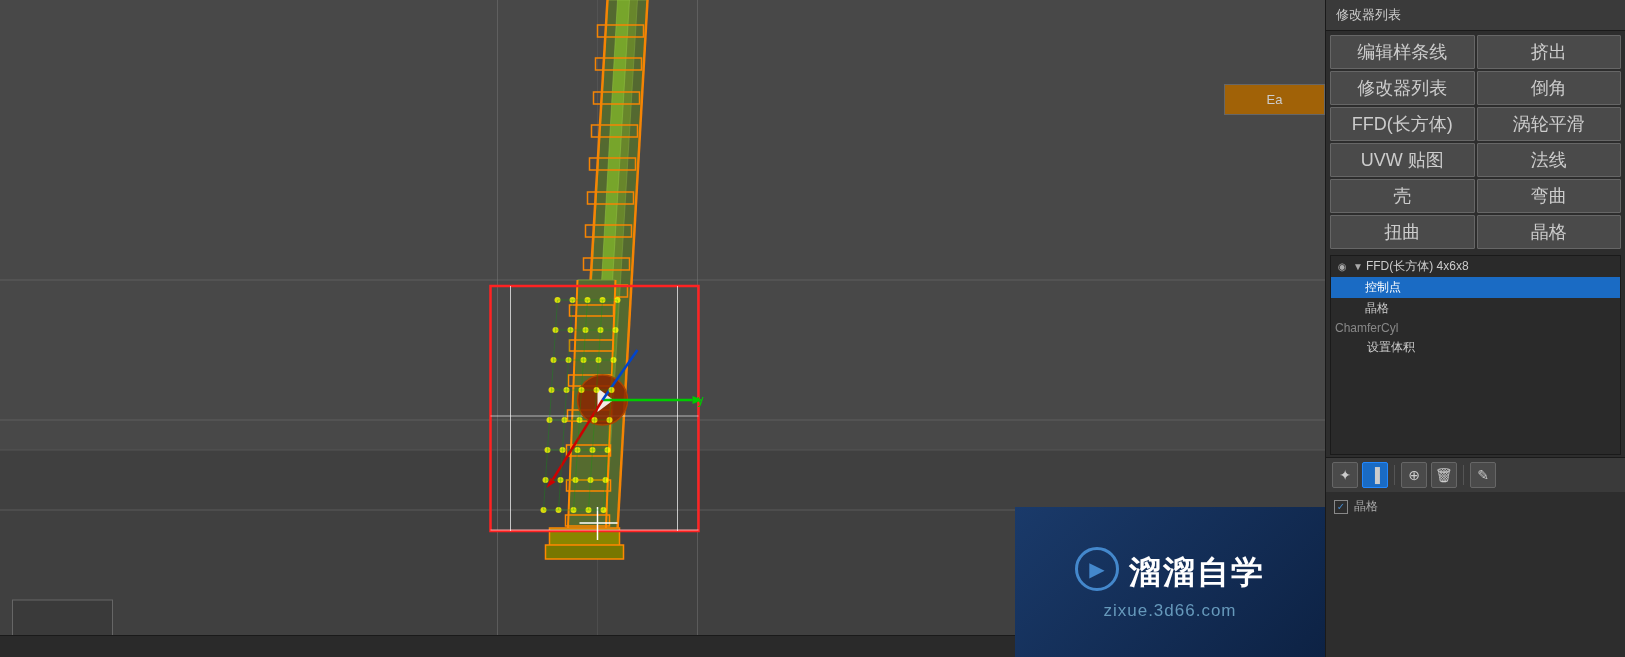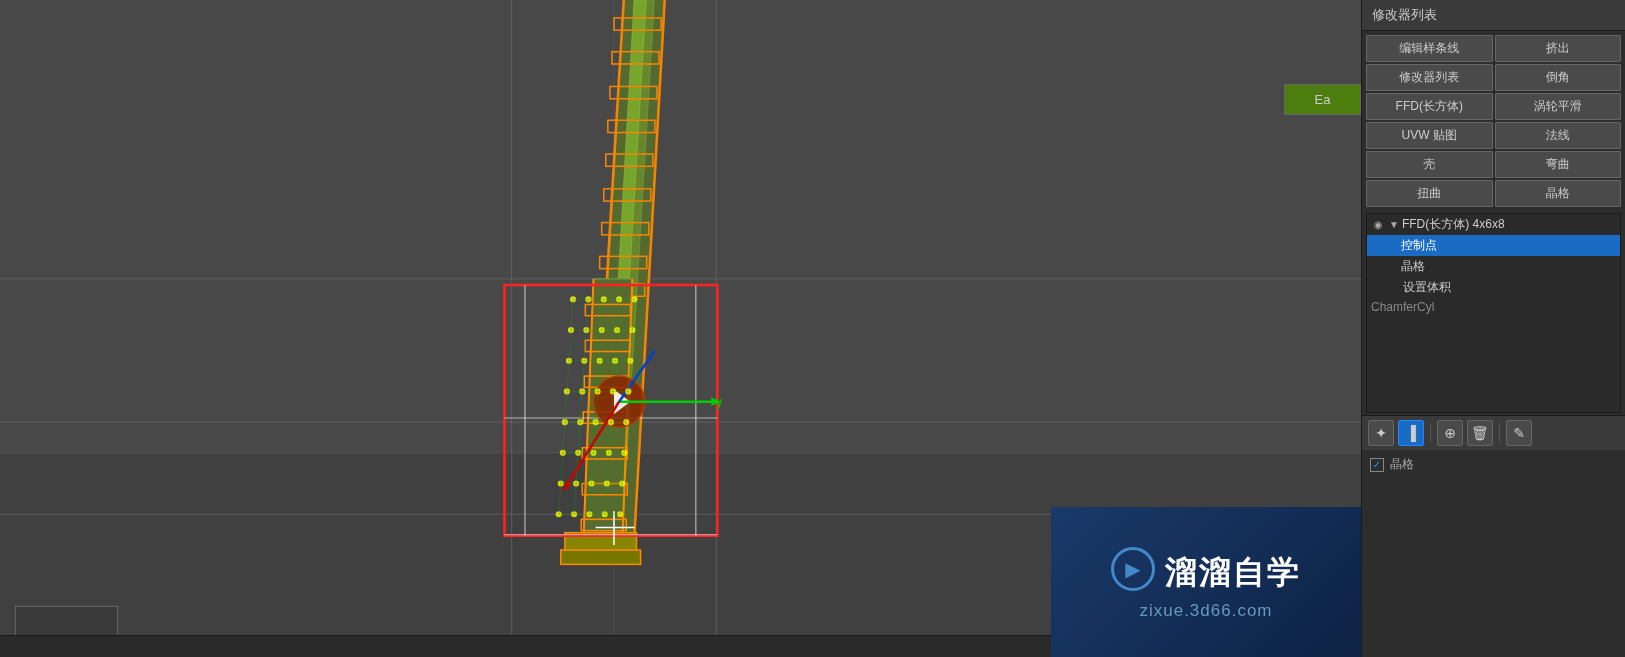--- a/index.html
+++ b/index.html
@@ -30,21 +30,21 @@
 
     
     .viewport-bg {
       position: absolute;
       inset: 0;
       background: radial-gradient(ellipse at center, #5a5a5a 0%, #3d3d3d 100%);
     }
 
     
     .right-panel {
-      width: 264px;
+      width: 300px;
       background: #2d2d2d;
       display: flex;
       flex-direction: column;
       border-left: 1px solid #1a1a1a;
       flex-shrink: 0;
     }
 
     .modifier-list-header {
       padding: 6px 10px;
       background: #3a3a3a;
@@ -62,21 +62,21 @@
       background: #2d2d2d;
     }
 
     .mod-btn {
       background: #4a4a4a;
       border: 1px solid #666;
       color: #cccccc;
       padding: 4px 6px;
       text-align: center;
       cursor: pointer;
-      font-size: 12px;
+      font-size: 18px;
       font-family: 'Microsoft YaHei', SimHei, sans-serif;
       border-radius: 1px;
       white-space: nowrap;
       overflow: hidden;
       text-overflow: ellipsis;
     }
 
     
     .modifier-stack {
       flex: 1;
@@ -251,23 +251,23 @@
       justify-content: center;
       font-size: 10px;
       color: #4488cc;
     }
 
     
     .ea-button {
       position: absolute;
       top: 84px;
       right: 0;
-      width: 77px;
+      width: 101px;
       height: 31px;
-      background: #4d7c0f;
+      background: #a16207;
       border: 1px solid #666;
       color: #cccccc;
       display: flex;
       align-items: center;
       justify-content: center;
       cursor: pointer;
       font-size: 13px;
       z-index: 5;
     }
 
@@ -474,26 +474,26 @@
       </div>
 
       <div class="stack-item stack-item-indent1 stack-item-active">
         <span>控制点</span>
       </div>
 
       <div class="stack-item stack-item-indent1">
         <span>晶格</span>
       </div>
 
+      <div class="stack-item chamfer-item">
+        <span>ChamferCyl</span>
+      </div>
+
       <div class="stack-item stack-item-indent2">
         <span>设置体积</span>
-      </div>
-
-      <div class="stack-item chamfer-item">
-        <span>ChamferCyl</span>
       </div>
     </div>
 
     <div class="bottom-toolbar">
       <div class="tool-btn" title="Pin">✦</div>
       <div class="tool-btn tool-btn-active" title="Configure Modifier Sets">▐</div>
       <div class="tool-sep"></div>
       <div class="tool-btn" title="Add">⊕</div>
       <div class="tool-btn" title="Delete">🗑</div>
       <div class="tool-sep"></div>

